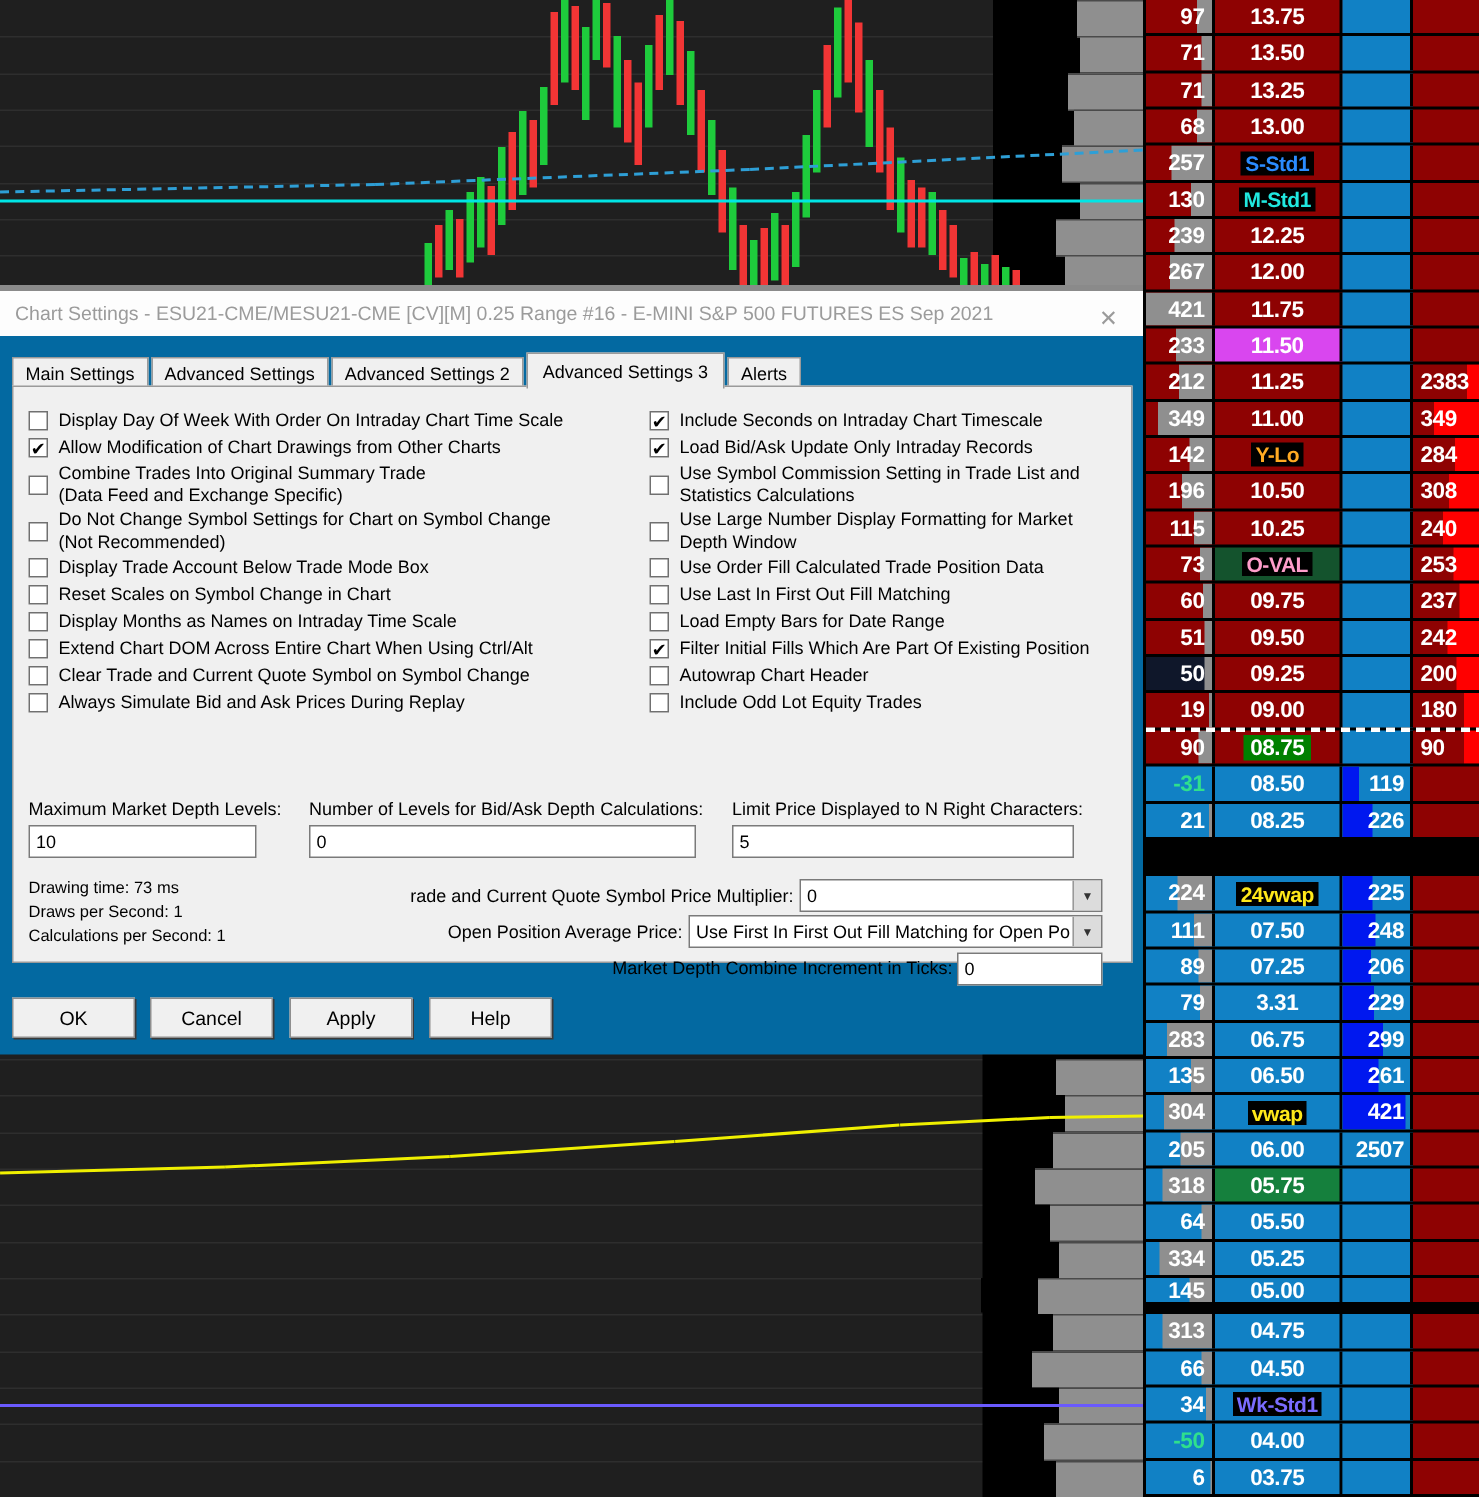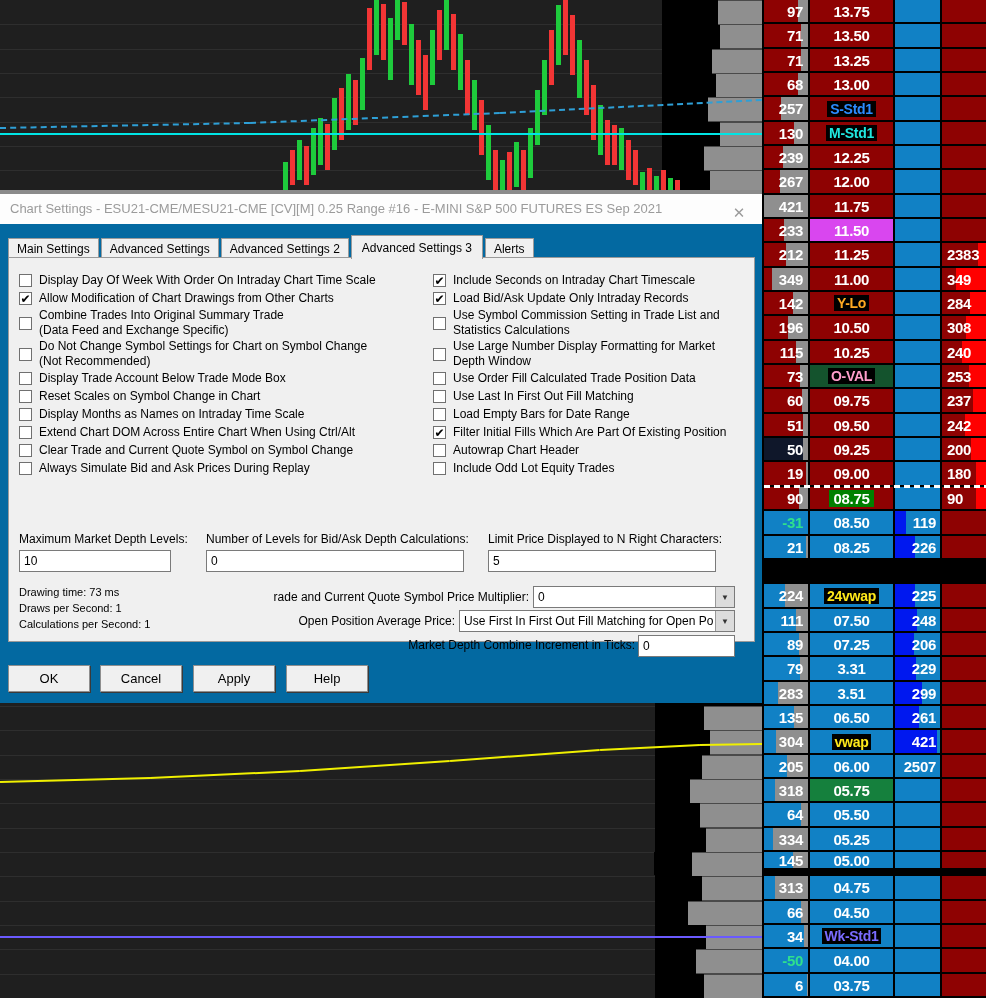--- a/index.html
+++ b/index.html
@@ -681,21 +681,21 @@
           <div class="celltxt" style="">229</div>
         </div>
         <div class="lcell c-ask" style="background: rgb(142, 2, 2);"></div>
       </div>
       <div class="lrow" style="top: 682px; height: 24px;">
         <div class="lcell c-vol" style="background: rgb(17, 129, 197);">
           <div class="volbar" style="width: 30px;"></div>
           <div class="celltxt" style="">283</div>
         </div>
         <div class="lcell c-price" style="background: rgb(17, 129, 197);">
-          <div class="celltxt" style="">3.51</div>
+          <div class="celltxt" style="">06.75</div>
         </div>
         <div class="lcell c-bid" style="background: rgb(17, 129, 197);">
           <div class="bidbar" style="width: 27px;"></div>
           <div class="celltxt" style="">299</div>
         </div>
         <div class="lcell c-ask" style="background: rgb(142, 2, 2);"></div>
       </div>
       <div class="lrow" style="top: 706px; height: 24px;">
         <div class="lcell c-vol" style="background: rgb(17, 129, 197);">
           <div class="volbar" style="width: 14px;"></div>

